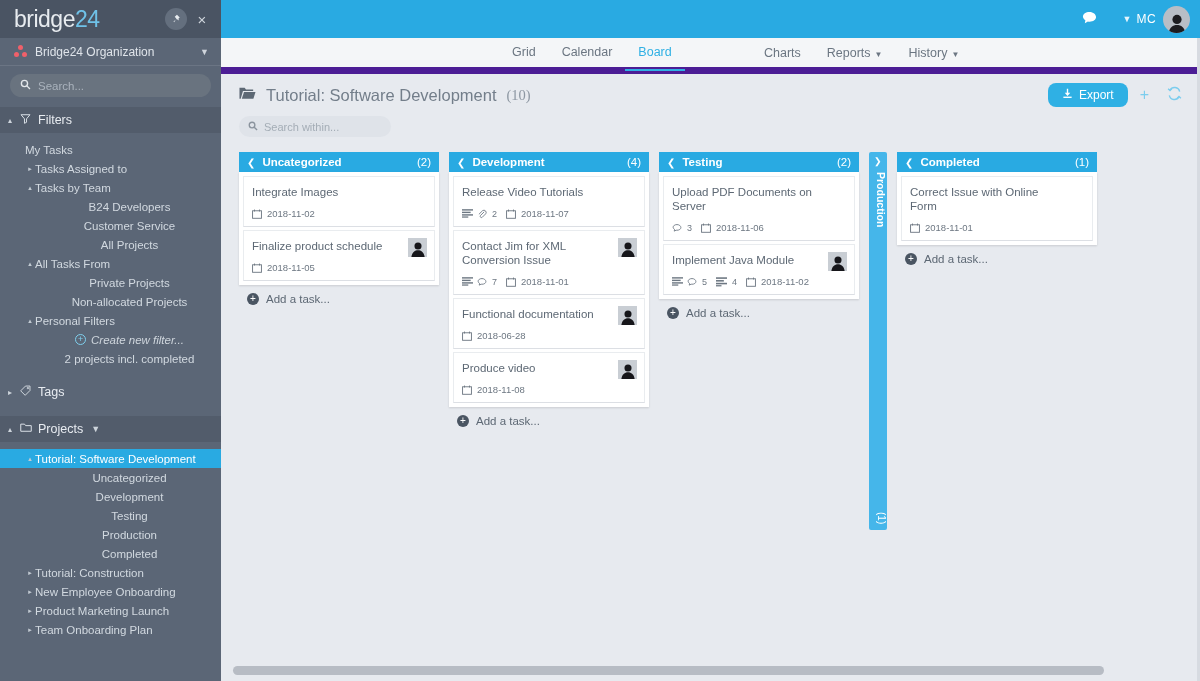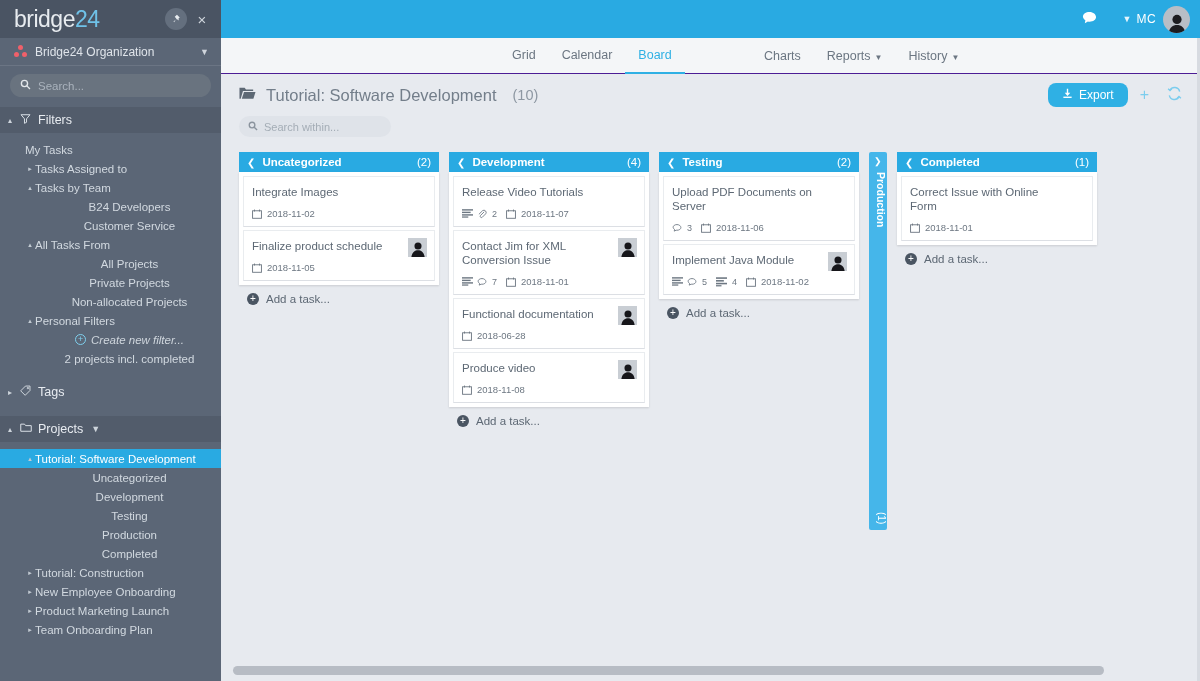--- a/index.html
+++ b/index.html
@@ -98,40 +98,40 @@
   .chat-ic { color: #fff; font-size: 15px; margin-right: 26px; cursor: pointer; }
   .user-caret { color: #e6f5fc; font-size: 9px; margin-right: 5px; }
   .user-init { color: #fff; font-size: 12px; margin-right: 7px; letter-spacing: .4px; }
   .avatar-top {
     width: 27px; height: 27px; border-radius: 50%; overflow: hidden;
     background: #b8bec6; position: relative;
   }
   .avatar-top .sil { position: absolute; left: 50%; bottom: -2px; transform: translateX(-50%); }
 
   .navbar {
-    height: 36px; background: #f4f6f8; border-bottom: 1px solid #4c1d95;
+    height: 36px; background: #f4f6f8; border-bottom: 7px solid #4c1d95;
     display: flex; align-items: center; position: relative; flex: 0 0 36px;
   }
   .nav-left { position: absolute; left: 278px; display: flex; align-items: flex-end; height: 36px; }
   .nav-right { position: absolute; left: 530px; display: flex; align-items: center; height: 36px; }
   .nav-tab {
     font-size: 12.5px; color: #6b7682; padding: 0 13px;
     line-height: 33px; cursor: pointer; border-bottom: 2px solid transparent;
   }
   .nav-tab.active { color: #2fb0e4; border-bottom-color: #2fb0e4; }
   .nav-link { font-size: 12.5px; color: #6b7682; padding: 0 13px; cursor: pointer; }
   .nav-link .c { font-size: 8px; margin-left: 4px; }
 
   .proj-head {
     height: 42px; display: flex; align-items: center; padding-left: 18px;
     flex: 0 0 42px;
   }
   .folder-ic { font-size: 16px; color: #5d6874; margin-right: 10px; }
   .proj-title { font-size: 16.5px; color: #737e8a; font-weight: 400; }
-  .proj-count { font-size: 14.5px; color: #8d97a2; margin-left: 16px; }
+  .proj-count { font-size: 14.5px; color: #8d97a2; margin-left: 10px; font-family: Liberation Serif, serif; }
   .proj-head .spacer { flex: 1; }
   .export-btn {
     height: 24px; border-radius: 8px; background: #2fb0e4; color: #fff;
     font-size: 12px; display: flex; align-items: center; padding: 0 14px;
     cursor: pointer; margin-right: 12px; justify-content: flex-end;
   }
   .export-btn .dl { font-size: 12px; margin-right: 6px; }
   .head-ic { color: #7ccdee; font-size: 16px; margin-right: 18px; cursor: pointer; }
 
   .search-within-row { height: 30px; padding-left: 18px; flex: 0 0 30px; }
@@ -272,26 +272,26 @@
           <div class="sb-item lvl1">
             <span class="tri">▴</span>
             <span>Tasks by Team</span>
           </div>
           <div class="sb-item lvl2">
             <span>B24 Developers</span>
           </div>
           <div class="sb-item lvl2">
             <span>Customer Service</span>
           </div>
+          <div class="sb-item lvl2">
+            <span>All Projects</span>
+          </div>
           <div class="sb-item lvl1">
             <span class="tri">▴</span>
             <span>All Tasks From</span>
-          </div>
-          <div class="sb-item lvl2">
-            <span>All Projects</span>
           </div>
           <div class="sb-item lvl2">
             <span>Private Projects</span>
           </div>
           <div class="sb-item lvl2">
             <span>Non-allocated Projects</span>
           </div>
           <div class="sb-item lvl1">
             <span class="tri">▴</span>
             <span>Personal Filters</span>

